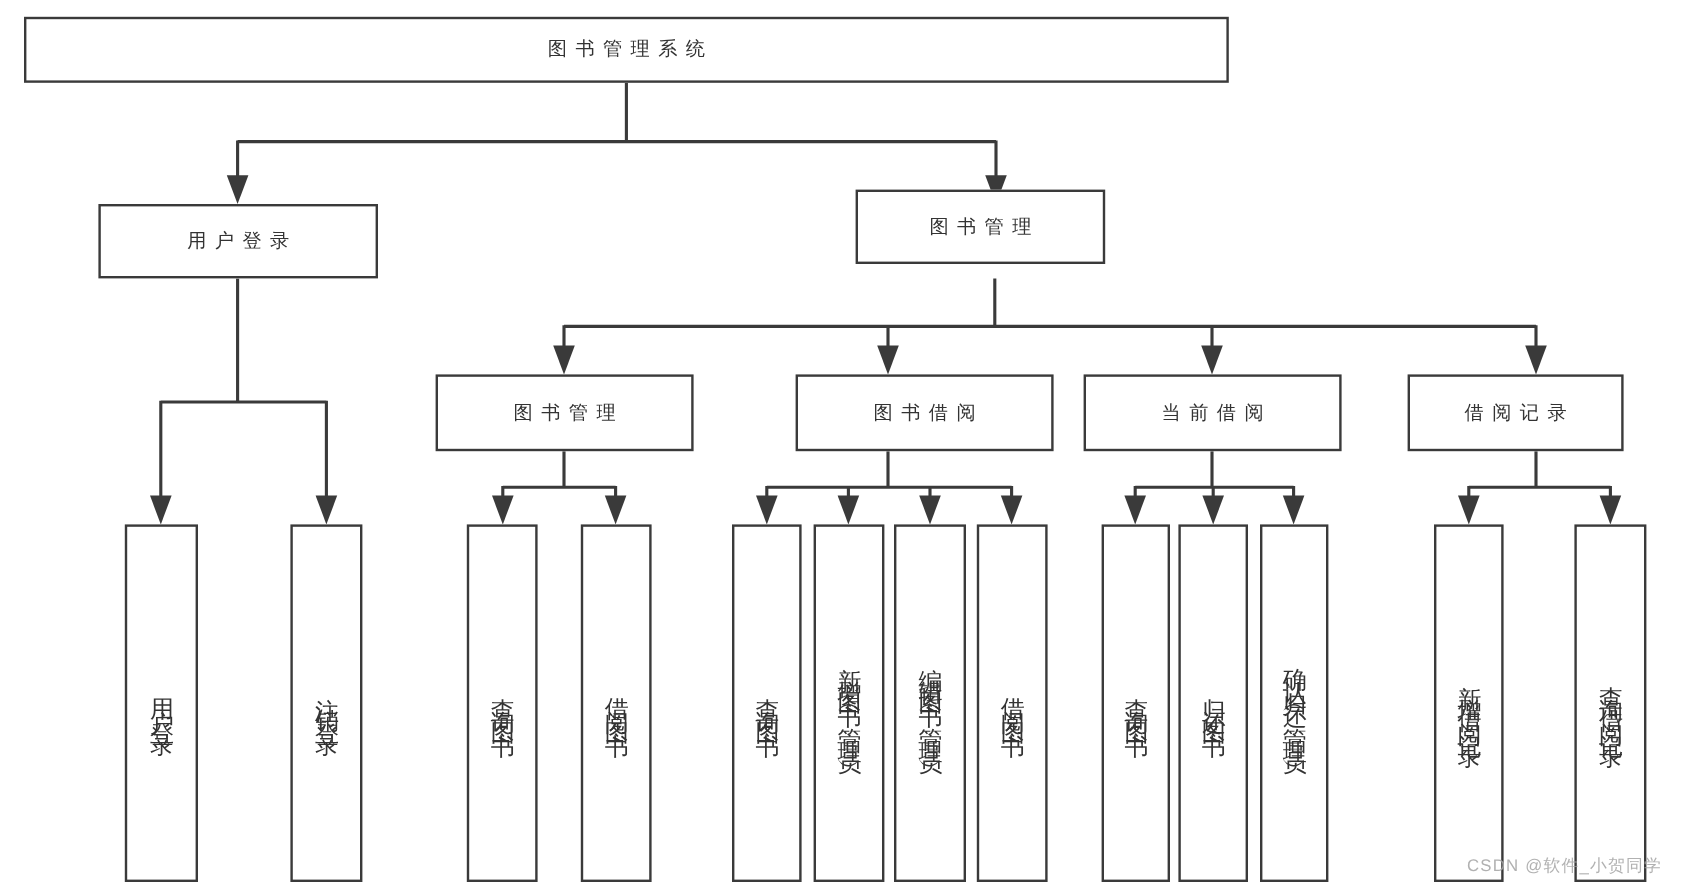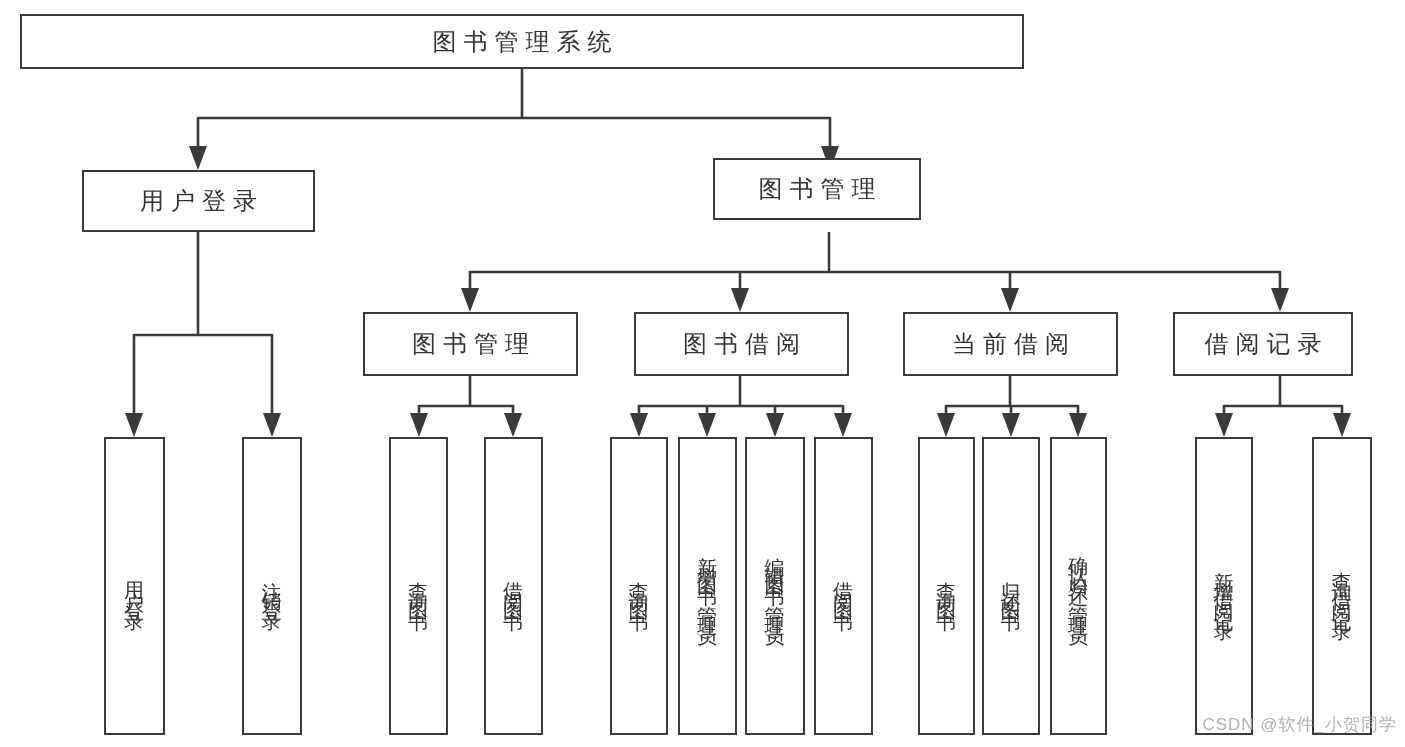--- a/index.html
+++ b/index.html
@@ -18,40 +18,40 @@
   }
   .node {
     position: absolute;
     background: #ffffff;
     border: 2.5px solid #3a3a3a;
     box-sizing: border-box;
     display: flex;
     align-items: center;
     justify-content: center;
     color: #333333;
-    font-size: 24px;
+    font-size: 16px;
     letter-spacing: 7px;
     text-indent: 7px;
     white-space: nowrap;
   }
   .vnode {
     border-width: 2px;
     writing-mode: vertical-lr;
     text-orientation: mixed;
     letter-spacing: 10px;
     text-indent: 0;
     font-size: 20px;
     white-space: normal;
     line-height: 1;
   }
   .watermark {
     position: absolute;
-    right: 8px;
+    right: 20px;
     top: 713px;
-    font-size: 17px;
+    font-size: 14px;
     letter-spacing: 1px;
     color: rgba(166, 166, 166, 0.88);
     z-index: 10;
     pointer-events: none;
   }
 </style>
 </head>
 <body>
 
 <div class="canvas">
@@ -102,21 +102,21 @@
       <polygon points="1333,413 1351,413 1342,437"></polygon>
     </g>
   </svg>
 
   <div class="node" style="left:20px; top:14px; width:1004px; height:55px;">图书管理系统</div>
 
   <div class="node" style="left:82px; top:170px; width:233px; height:62px;">用户登录</div>
   <div class="node" style="left:713px; top:158px; width:208px; height:62px;">图书管理</div>
 
   <div class="node" style="left:363px; top:312px; width:215px; height:64px;">图书管理</div>
-  <div class="node" style="left:634px; top:312px; width:215px; height:64px;">图书借阅</div>
+  <div class="node" style="left:663px; top:312px; width:215px; height:64px;">图书借阅</div>
   <div class="node" style="left:903px; top:312px; width:215px; height:64px;">当前借阅</div>
   <div class="node" style="left:1173px; top:312px; width:180px; height:64px;">借阅记录</div>
 
   <div class="node vnode" style="left:104px; top:437px; width:61px; height:298px;">用户登录</div>
   <div class="node vnode" style="left:242px; top:437px; width:60px; height:298px;">注销登录</div>
 
   <div class="node vnode" style="left:389px; top:437px; width:59px; height:298px;">查询图书</div>
   <div class="node vnode" style="left:484px; top:437px; width:59px; height:298px;">借阅图书</div>
 
   <div class="node vnode" style="left:610px; top:437px; width:58px; height:298px;">查询图书</div>

